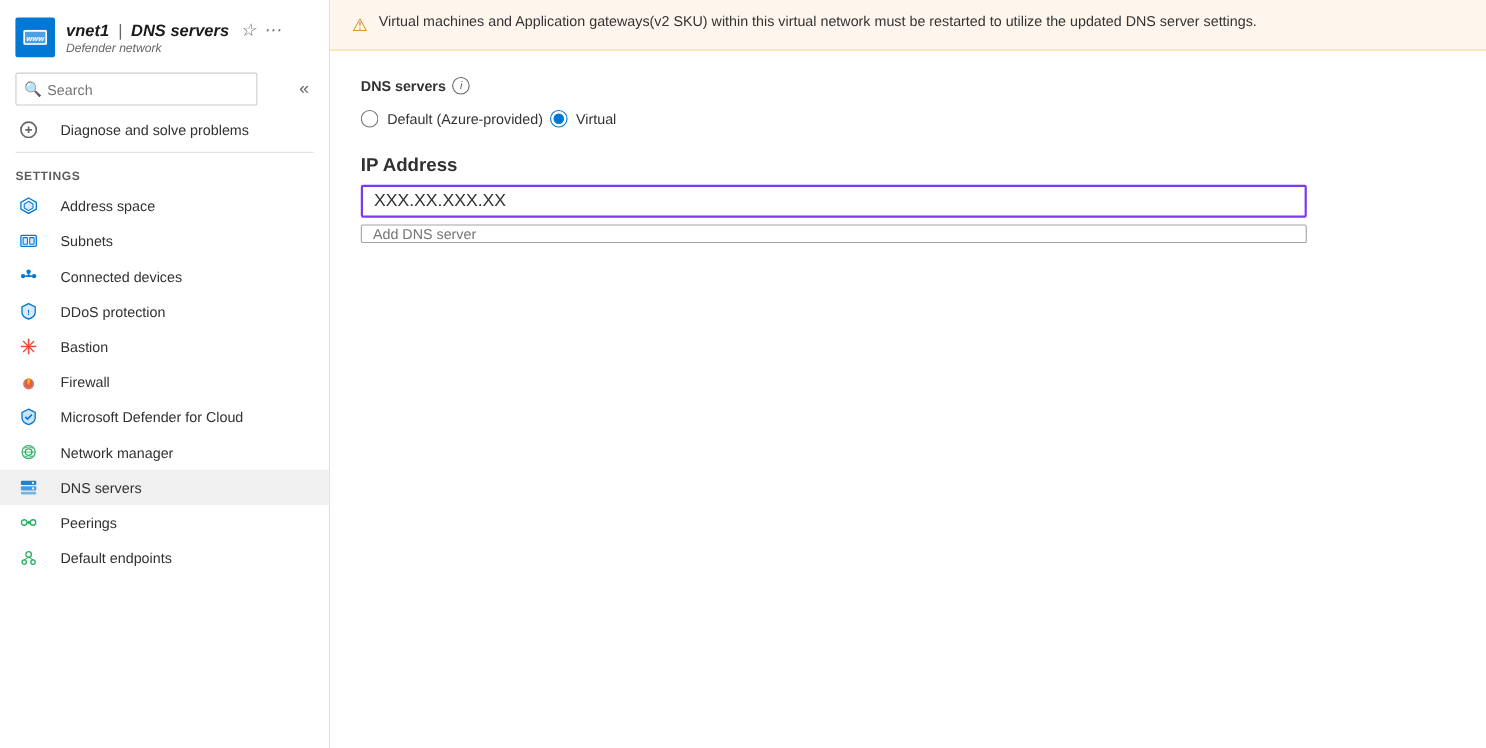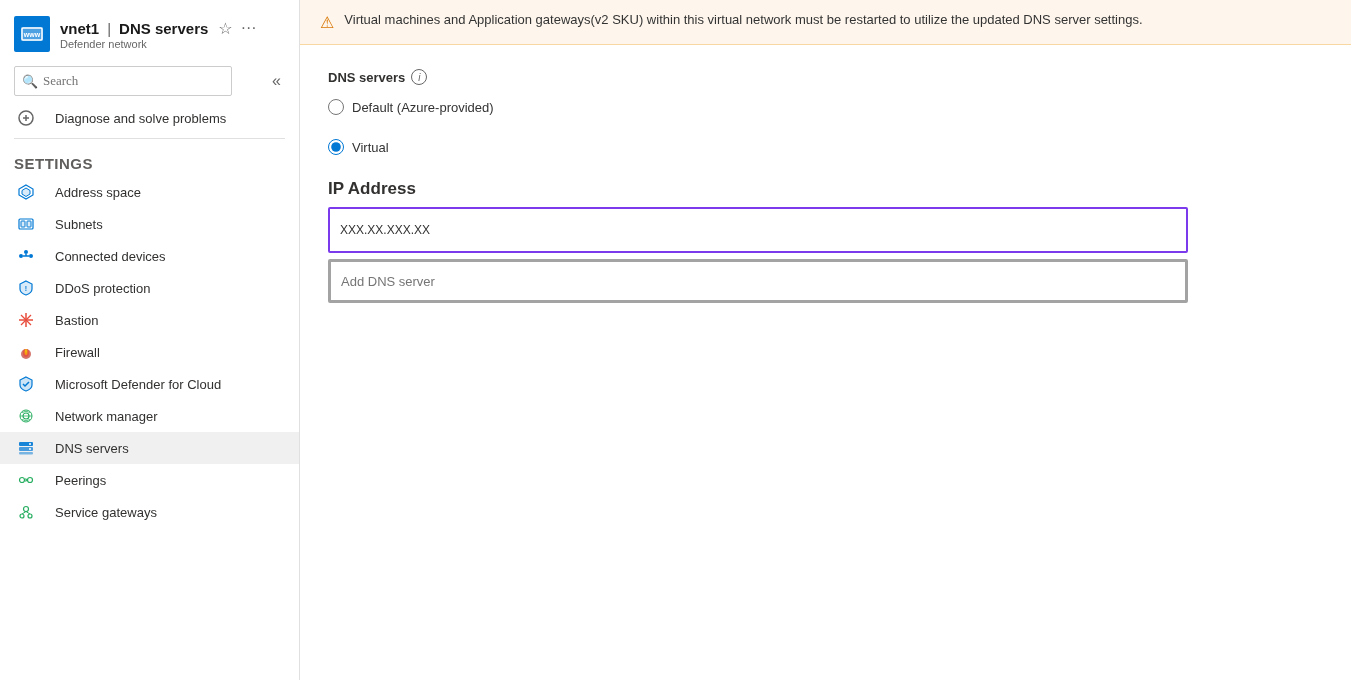--- a/index.html
+++ b/index.html
@@ -3,20 +3,21 @@
   <meta charset="utf-8">
   <style>
     * { box-sizing: border-box; margin: 0; padding: 0; }
     body { font-family: 'Segoe UI', Arial, sans-serif; font-size: 13px; color: #333; background: #fff; display: flex; height: 680px; overflow: hidden; }
 
     .sidebar-header {
       display: flex;
       align-items: center;
       padding: 16px 14px 8px 14px;
       gap: 10px;
+      font-style: italic;
     }
 
     .sidebar-icon-box {
       width: 36px;
       height: 36px;
       background: #0078d4;
       display: flex;
       align-items: center;
       justify-content: center;
       border-radius: 2px;
@@ -45,25 +46,24 @@
       display: flex;
       align-items: center;
       gap: 6px;
     }
 
     .sidebar-search {
       flex: 1;
       height: 30px;
       border: 1px solid #ccc;
       border-radius: 2px;
-      padding: 0 28px 0 28px;
+      padding: 0 14px 0 28px;
       font-size: 13px;
       outline: none;
       background: #fff;
-      font-family: Liberation Serif, serif;
     }
 
     .search-wrapper {
       position: relative;
       flex: 1;
     }
 
     .search-icon {
       position: absolute;
       left: 8px;
@@ -100,21 +100,21 @@
       white-space: nowrap;
     }
 
     .nav-item.active {
       background: #f0f0f0;
       border-left-color: transparent;
       font-weight: 500;
     }
 
     .nav-section-label {
-      font-size: 15px;
+      font-size: 11px;
       font-weight: 700;
       color: #605e5c;
       text-transform: uppercase;
       padding: 12px 14px 4px 14px;
       letter-spacing: 0.5px;
     }
 
     .nav-icon {
       width: 18px;
       height: 18px;
@@ -174,21 +174,21 @@
       display: inline-flex;
       align-items: center;
       justify-content: center;
       font-size: 10px;
       color: #666;
       cursor: pointer;
       font-style: italic;
       font-weight: 400;
     }
 
-    .radio-group { display: flex; flex-direction: column; gap: 24px; margin-bottom: 24px; }
+    .radio-group { display: flex; flex-direction: row; gap: 6px; margin-bottom: 24px; }
 
     .radio-item {
       display: flex;
       align-items: center;
       gap: 8px;
       cursor: pointer;
       font-size: 13px;
     }
 
     .radio-input {
@@ -203,37 +203,37 @@
     .ip-address-label {
       font-size: 17px;
       font-weight: 600;
       color: #323130;
       margin-bottom: 8px;
     }
 
     .ip-input {
       width: 100%;
       max-width: 860px;
-      height: 46px;
+      height: 30px;
       border: 2px solid #7c3aed;
       border-radius: 2px;
       padding: 0 10px;
-      font-size: 12px;
+      font-size: 16px;
       outline: none;
       color: #333;
       margin-bottom: 6px;
     }
 
     .ip-input::placeholder { color: #999; }
 
     .add-dns-input {
       width: 100%;
       max-width: 860px;
-      height: 44px;
-      border: 3px solid #a3a3a3;
+      height: 17px;
+      border: 1px solid #a3a3a3;
       border-radius: 2px;
       padding: 0 10px;
       font-size: 13px;
       outline: none;
       color: #999;
     }
 
     .divider-line {
       height: 1px;
       background: #e0e0e0;
@@ -419,21 +419,21 @@
     <div class="nav-item">
       <span class="nav-icon">
         <svg width="16" height="16" viewBox="0 0 16 16">
           <circle cx="8" cy="5" r="2.5" fill="none" stroke="#27ae60" stroke-width="1.2"></circle>
           <circle cx="4" cy="12" r="2" fill="none" stroke="#27ae60" stroke-width="1.2"></circle>
           <circle cx="12" cy="12" r="2" fill="none" stroke="#27ae60" stroke-width="1.2"></circle>
           <line x1="8" y1="7.5" x2="4" y2="10" stroke="#27ae60" stroke-width="1"></line>
           <line x1="8" y1="7.5" x2="12" y2="10" stroke="#27ae60" stroke-width="1"></line>
         </svg>
       </span>
-      <span>Service gateways</span>
+      <span>Default endpoints</span>
     </div>
   </div>
 </div>
 
 <div class="main-content">
 
   <div class="alert-banner">
     <span class="alert-icon">⚠</span>
     <span>Virtual machines and Application gateways(v2 SKU) within this virtual network must be restarted to utilize the updated DNS server settings.</span>
   </div>

